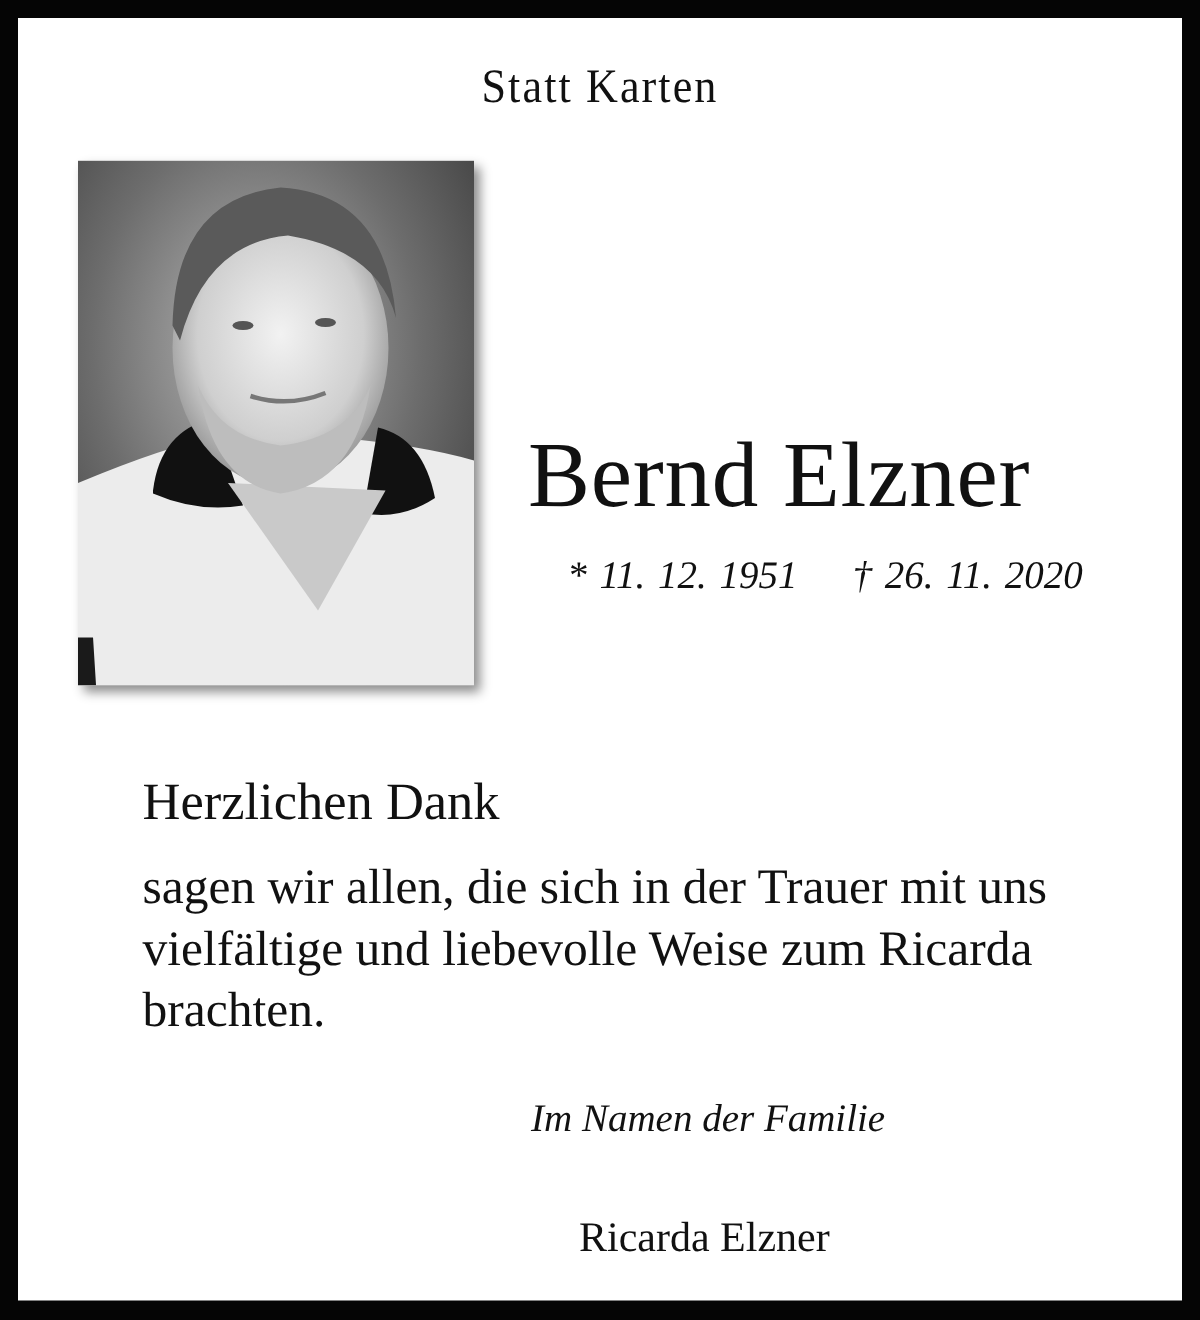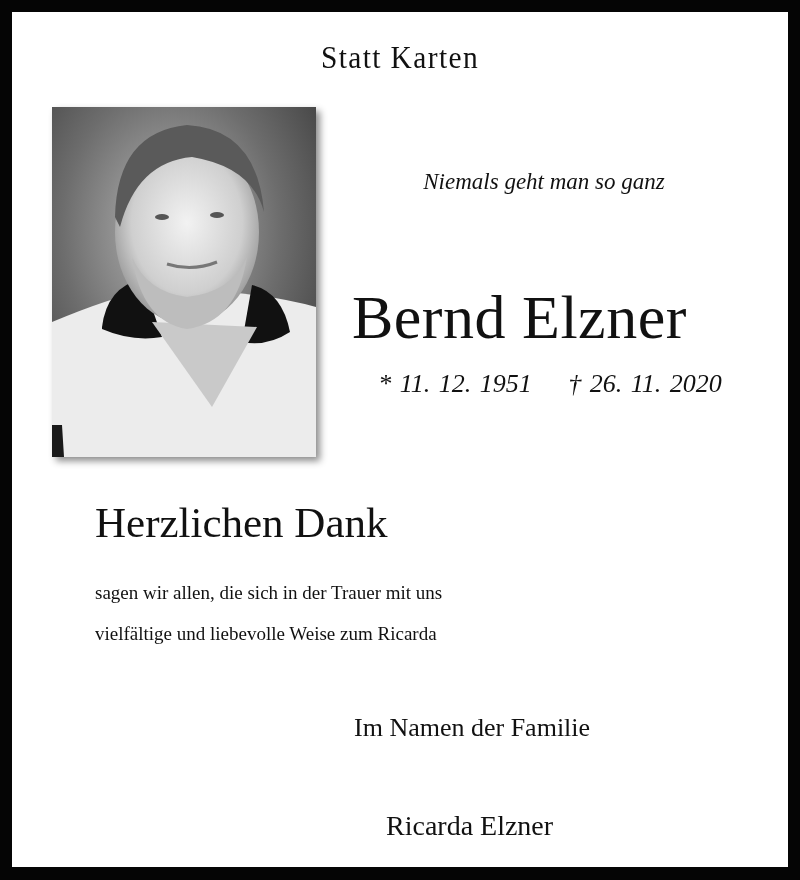--- a/index.html
+++ b/index.html
@@ -6,24 +6,24 @@
   body { width: 800px; height: 880px; position: relative; overflow: hidden; font-family: "Liberation Serif", "DejaVu Serif", serif; color: #111; }
   .frame { position: absolute; left: 0; top: 0; width: 800px; height: 880px; background: #050505; }
   .card { position: absolute; left: 12px; top: 12px; width: 776px; height: 855px; background: #fff; }
   .header { position: absolute; left: 0; width: 100%; top: 27px; text-align: center; font-size: 32px; letter-spacing: 1.5px; transform: scaleX(0.92); }
   .photo-wrap { position: absolute; left: 40px; top: 95px; width: 264px; height: 350px; box-shadow: 4px 4px 7px rgba(0,0,0,0.45); background: #ddd; overflow: hidden; }
   .photo { width: 100%; height: 100%; }
   .motto { position: absolute; left: 340px; width: 384px; top: 157px; text-align: center; font-style: italic; font-size: 23px; }
   .name { position: absolute; left: 340px; width: 396px; top: 270px; text-align: left; font-size: 62px; letter-spacing: 0.5px; }
   .dates { position: absolute; left: 340px; width: 396px; top: 357px; text-align: center; font-size: 26px; word-spacing: 2px; }
   .dates span { margin: 0 14px; font-style: italic; }
-  .thanks-title { position: absolute; left: 83px; top: 486px; font-size: 43px; }
-  .body-text { position: absolute; left: 83px; top: 560px; width: 640px; font-size: 19px; line-height: 41px; }
+  .thanks-title { position: absolute; left: 83px; top: 503px; font-size: 35px; }
+  .body-text { position: absolute; left: 83px; top: 560px; width: 640px; font-size: 33px; line-height: 41px; }
   .body-text div { white-space: nowrap; }
-  .sign1 { position: absolute; left: 342px; top: 701px; font-size: 26px; }
+  .sign1 { position: absolute; left: 342px; top: 719px; font-size: 26px; font-style: italic; }
   .sign2 { position: absolute; left: 342px; top: 798px; font-size: 28px; margin-left: 32px; }
 </style>
 </head>
 <body>
 
 <div class="frame">
   <div class="card">
 
     <div class="header">Statt Karten</div>
 
@@ -57,33 +57,33 @@
 
         <path d="M80 150 Q90 215 135 222 Q185 215 195 150 Q180 185 135 190 Q95 185 80 150 Z" fill="#bdbdbd"></path>
 
         <ellipse cx="110" cy="110" rx="7" ry="3" fill="#555"></ellipse>
         <ellipse cx="165" cy="108" rx="7" ry="3" fill="#555"></ellipse>
 
         <path d="M115 157 Q140 165 165 155" stroke="#777" stroke-width="3" fill="none"></path>
       </svg>
     </div>
 
-    <div class="motto">Niemals geht man so ganz</div>
 
     <div class="name">Bernd Elzner</div>
 
     <div class="dates">
       <span>* 11. 12. 1951</span>
       <span>† 26. 11. 2020</span>
     </div>
 
     <div class="thanks-title">Herzlichen Dank</div>
 
     <div class="body-text">
       <div>sagen wir allen, die sich in der Trauer mit uns</div>
       <div>vielfältige und liebevolle Weise zum Ricarda</div>
+      <div>brachten.</div>
     </div>
 
     <div class="sign1">Im Namen der Familie</div>
     <div class="sign2">Ricarda Elzner</div>
 
   </div>
 </div>
 
 </body></html>

